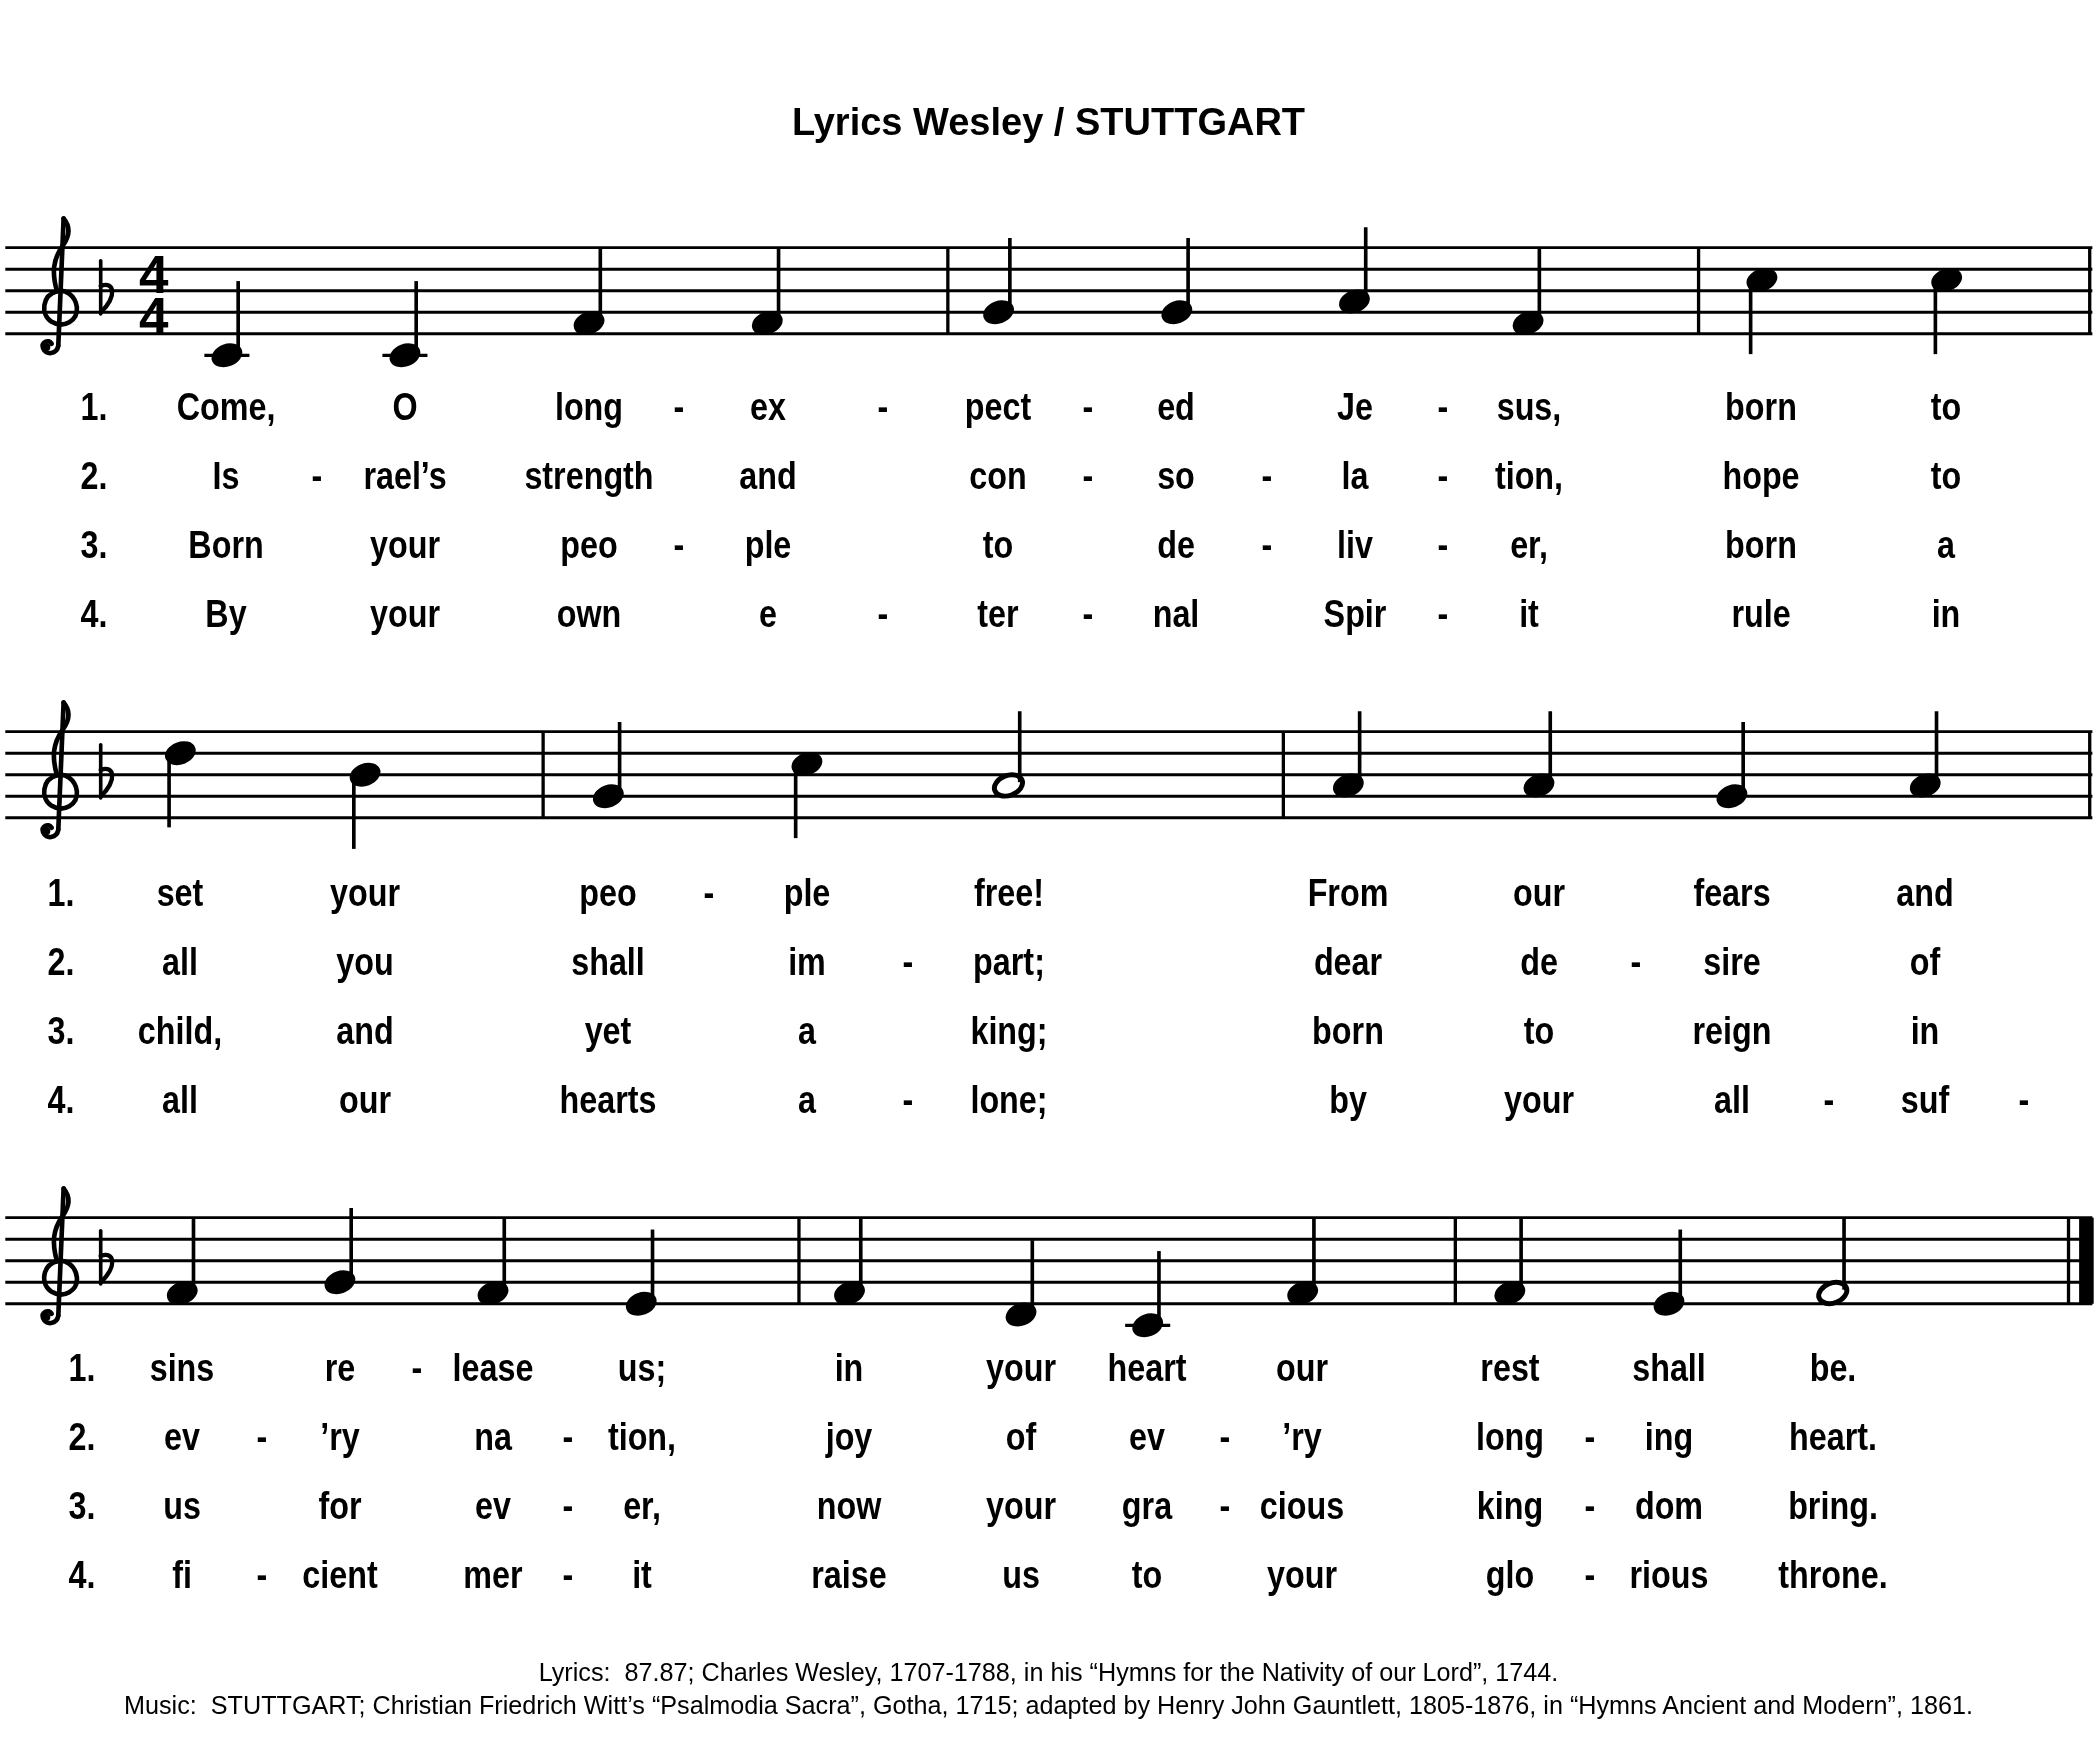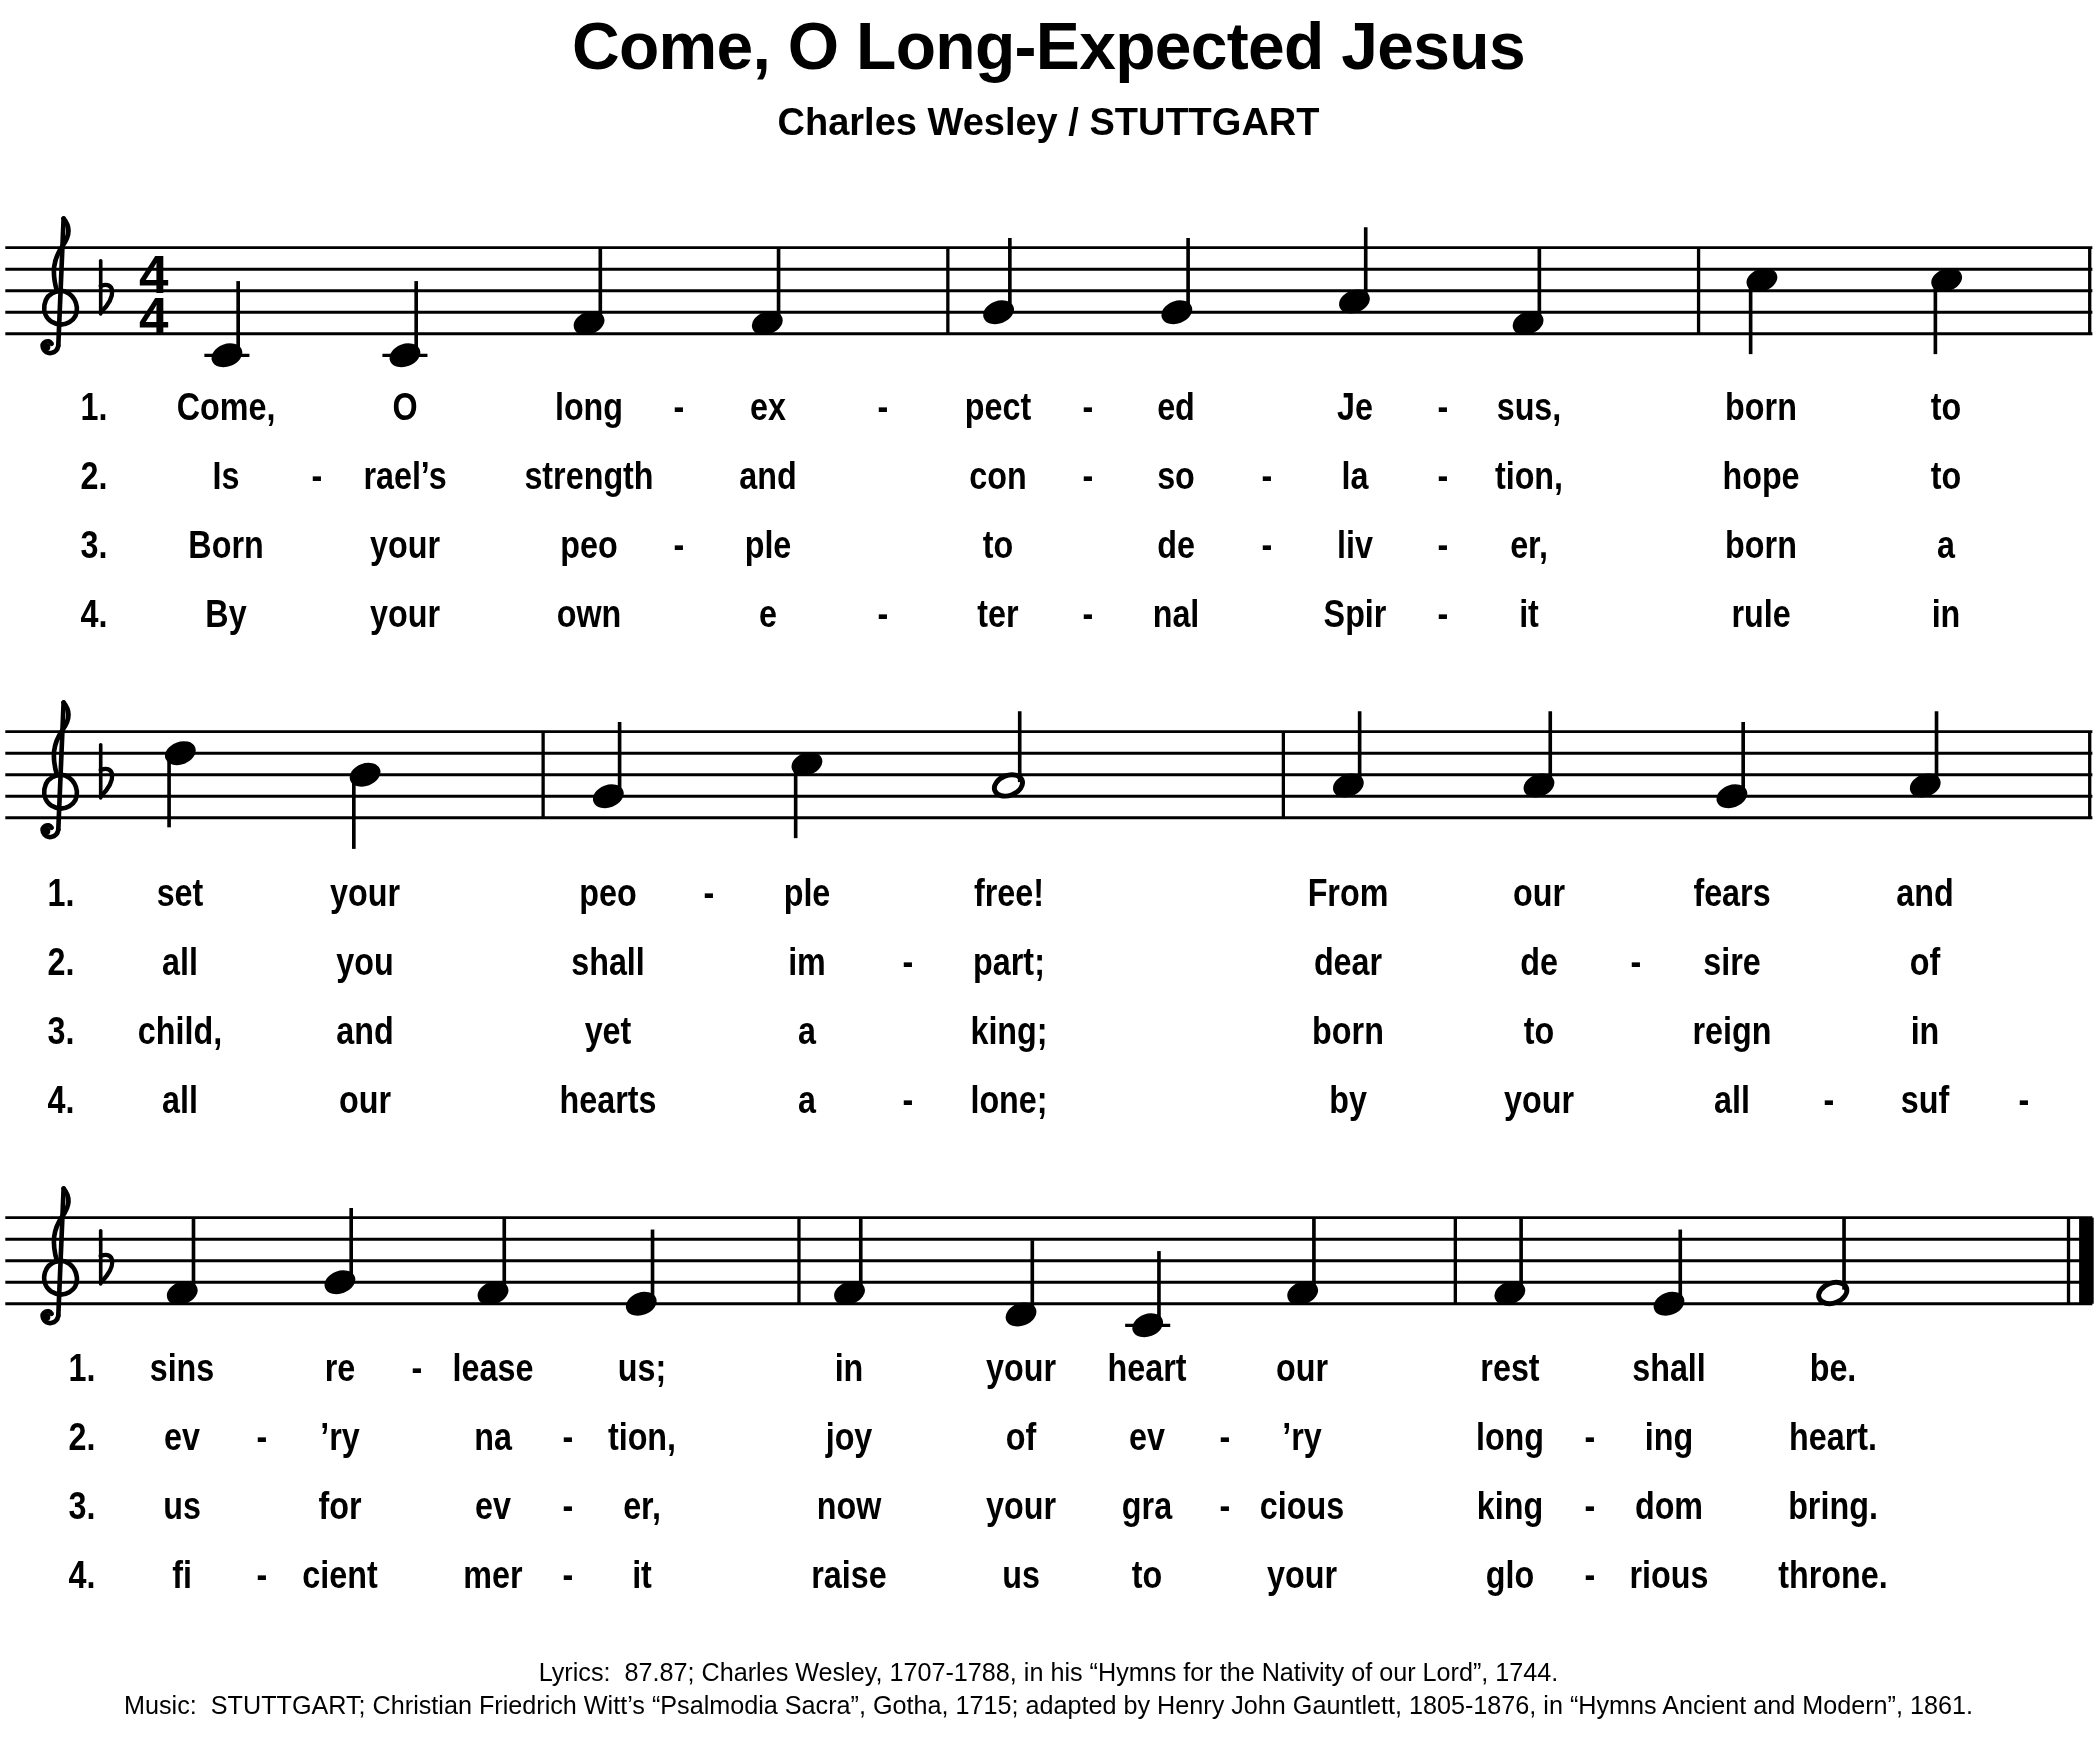--- a/index.html
+++ b/index.html
@@ -17,22 +17,21 @@
   .syll,.vnum{position:absolute;top:0;white-space:pre;font-size:38px;font-weight:700;
          transform:translateX(-50%) scaleX(.85);}
   .footer-line{position:absolute;left:0;right:0;text-align:center;font-size:26.5px;
          font-weight:400;white-space:pre;transform:scaleX(.95);}
   #footer1{top:1657px;} #footer2{top:1690px;}
 </style>
 </head>
 <body>
 
 <div class="sheet">
-  <div class="title">Come, O Long-Expected Jesus</div>
-  <div class="subtitle">Charles Wesley / STUTTGART</div>
+  <div class="subtitle">Lyrics Wesley / STUTTGART</div>
 
   <svg id="staff1" class="staff-svg" viewBox="0 0 3165 280" xmlns="http://www.w3.org/2000/svg">
       <line x1="8" y1="70" x2="3158" y2="70" stroke="#000" stroke-width="4.5"></line>
       <line x1="8" y1="102.5" x2="3158" y2="102.5" stroke="#000" stroke-width="4.5"></line>
       <line x1="8" y1="135" x2="3158" y2="135" stroke="#000" stroke-width="4.5"></line>
       <line x1="8" y1="167.5" x2="3158" y2="167.5" stroke="#000" stroke-width="4.5"></line>
       <line x1="8" y1="200" x2="3158" y2="200" stroke="#000" stroke-width="4.5"></line>
       <g transform="translate(28,0)" fill="none" stroke="#000" stroke-width="7" stroke-linecap="round">
         <path d="M58,136 C36,142 32,170 50,182 C68,193 90,180 88,160 C86,142 70,132 58,136"></path>
         <path d="M58,136 C50,108 52,88 66,68 C78,52 78,38 68,26"></path>

